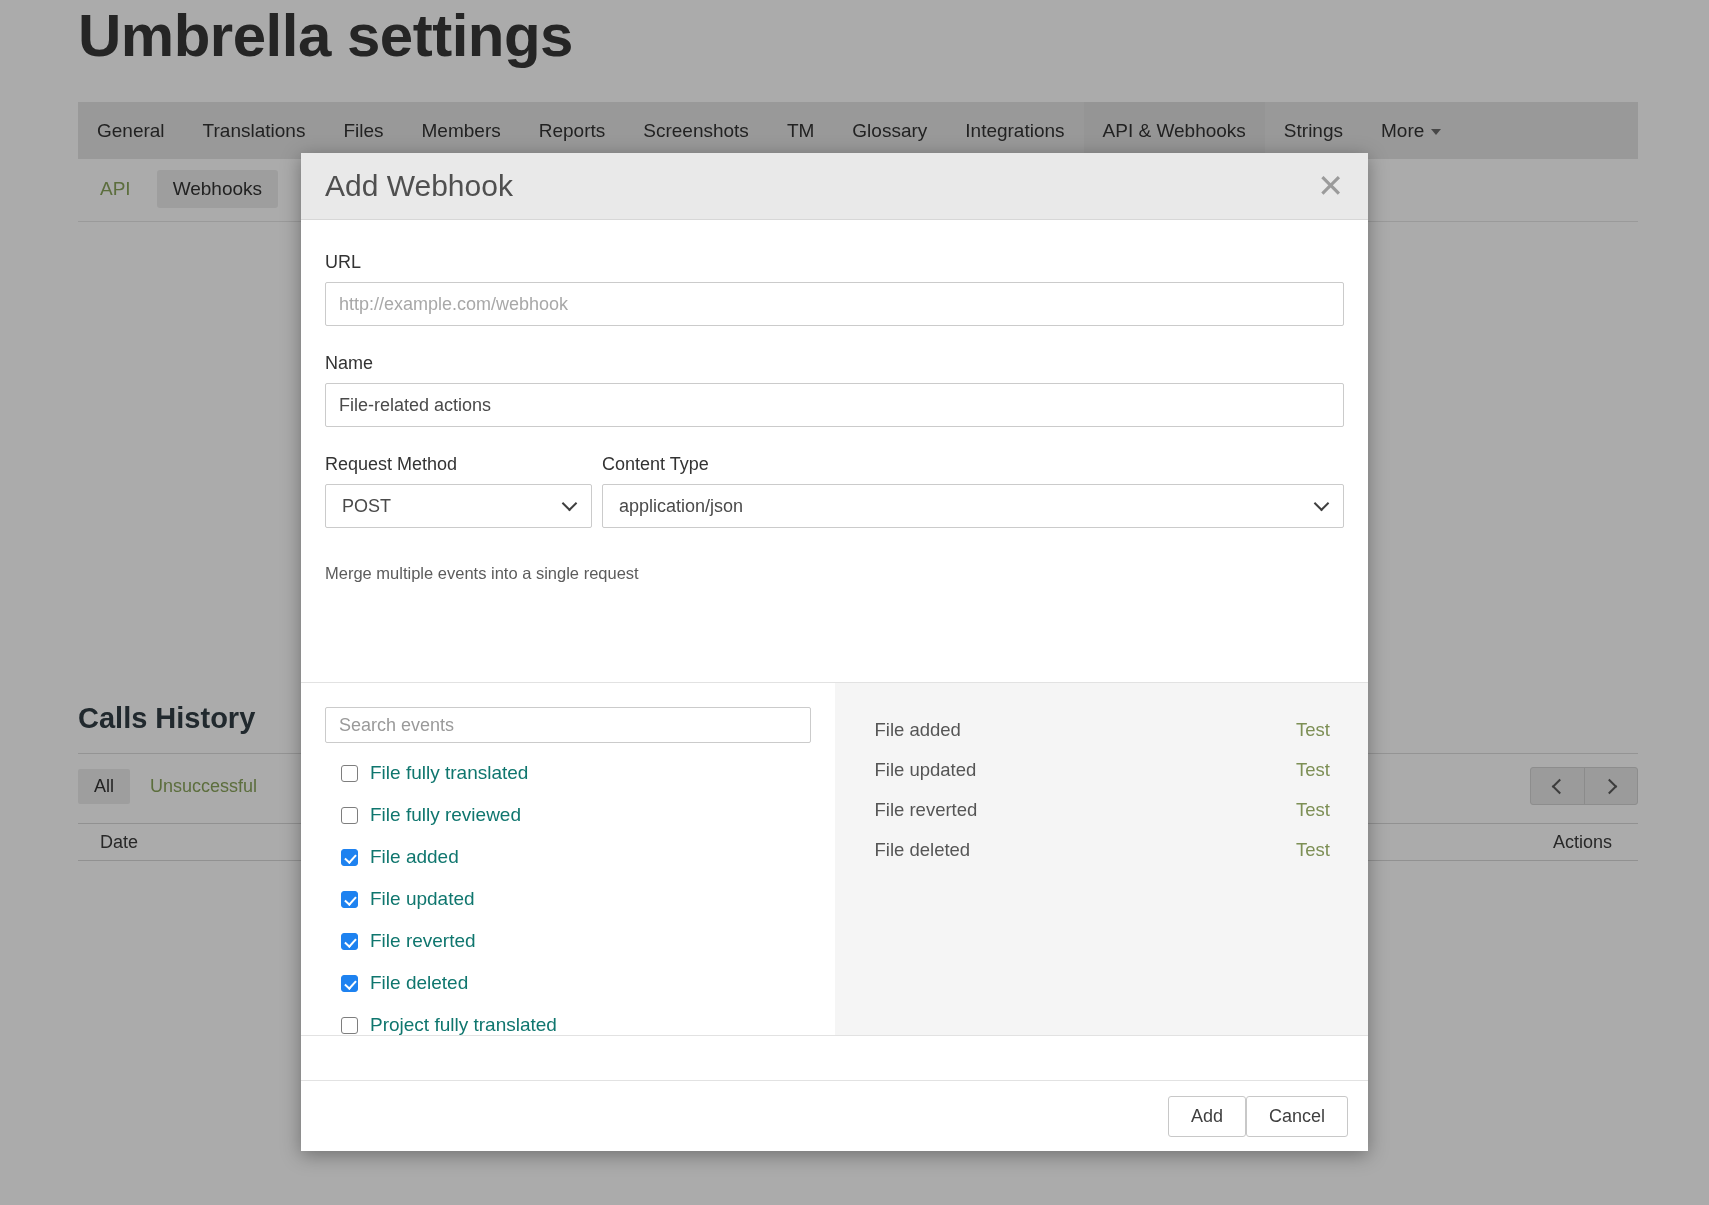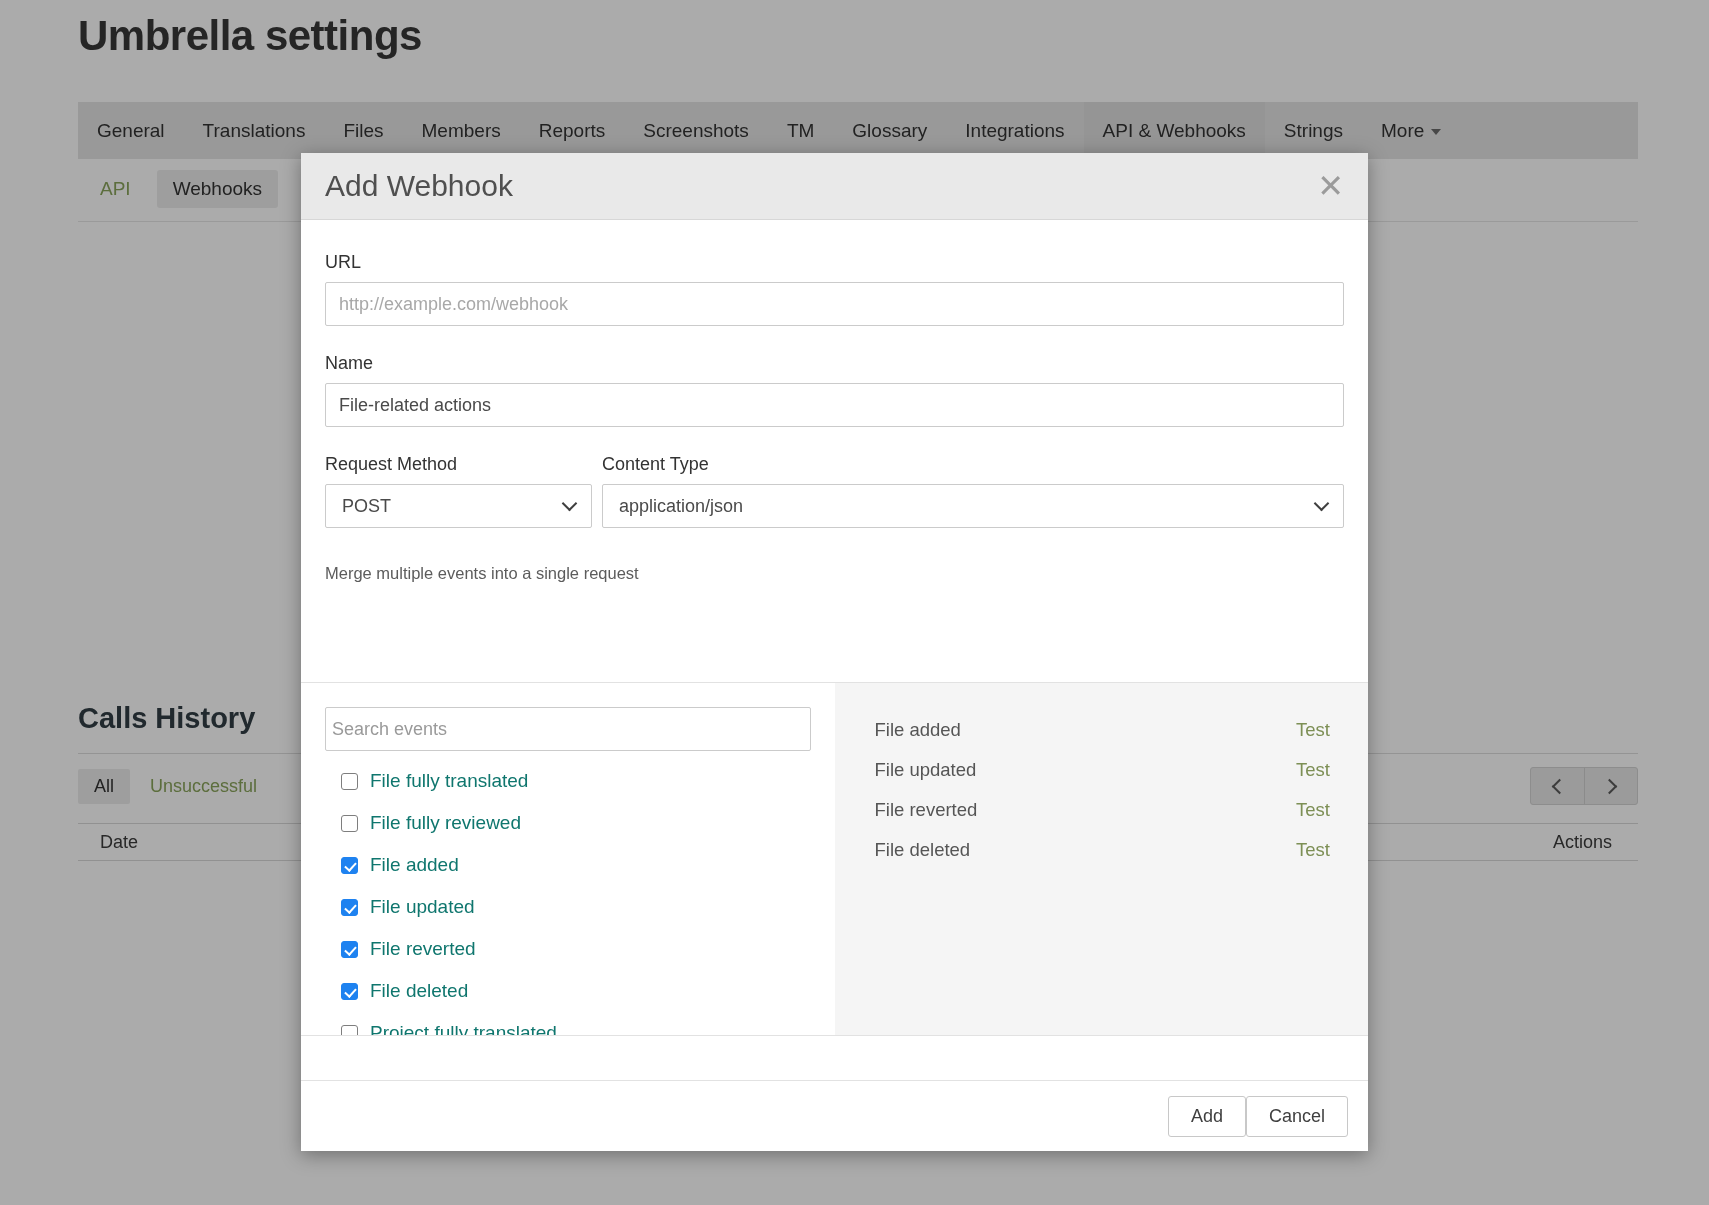--- a/index.html
+++ b/index.html
@@ -8,21 +8,21 @@
     font-family:"Liberation Sans", sans-serif;
     background:#ffffff;
     position:relative;
     color:#333;
   }
 
   
   .page { position:absolute; inset:0; background:#fff; }
   .page-title {
     padding:10px 0 0 78px;
-    font-size:42px; font-weight:700; color:#383838;
+    font-size:60px; font-weight:700; color:#383838;
     letter-spacing:-0.5px; line-height:52px;
   }
   .tabbar {
     margin:40px 71px 0 78px;
     background:#e5e5e5;
     height:57px;
     display:flex; align-items:stretch;
   }
   .tab {
     padding:0 19px; display:flex; align-items:center; gap:7px;
@@ -115,22 +115,22 @@
   .batch-label { font-size:18px; color:#333; }
   .help-text { margin-top:9px; font-size:16.5px; color:#5c5c5c; }
   .events-label { margin-top:30px; font-size:18px; color:#333; }
 
   .events {
     flex:0 0 354px; height:354px; display:flex; overflow:hidden;
     border-top:1px solid #e2e2e2; border-bottom:1px solid #e2e2e2;
   }
   .events-left { width:50%; background:#fff; padding:24px 24px 0; }
   .search-input {
-    width:100%; height:44px; border:1px solid #cbcbcb; border-radius:2px;
-    padding:0 6px; font-size:18px; color:#4a4a4a; outline:none;
+    width:100%; height:36px; border:1px solid #cbcbcb; border-radius:2px;
+    padding:0 13px; font-size:18px; color:#4a4a4a; outline:none;
     font-family:"Liberation Sans", sans-serif;
   }
   .search-input::placeholder { color:#9a9a9a; opacity:1; }
   .event-list { margin-top:9px; padding-left:16px; }
   .event-option { display:flex; align-items:center; gap:12px; padding:10px 0; cursor:pointer; }
   .event-option .cbx { width:17px; height:17px; flex:0 0 17px; }
   .event-option .cbx.checked::after { left:5px; top:2px; width:5px; height:9px; }
   .event-option-label { font-size:19px; color:#0f766e; }
 
   .events-right { width:50%; background:#f5f5f5; padding:27px 38px 0 40px; }

